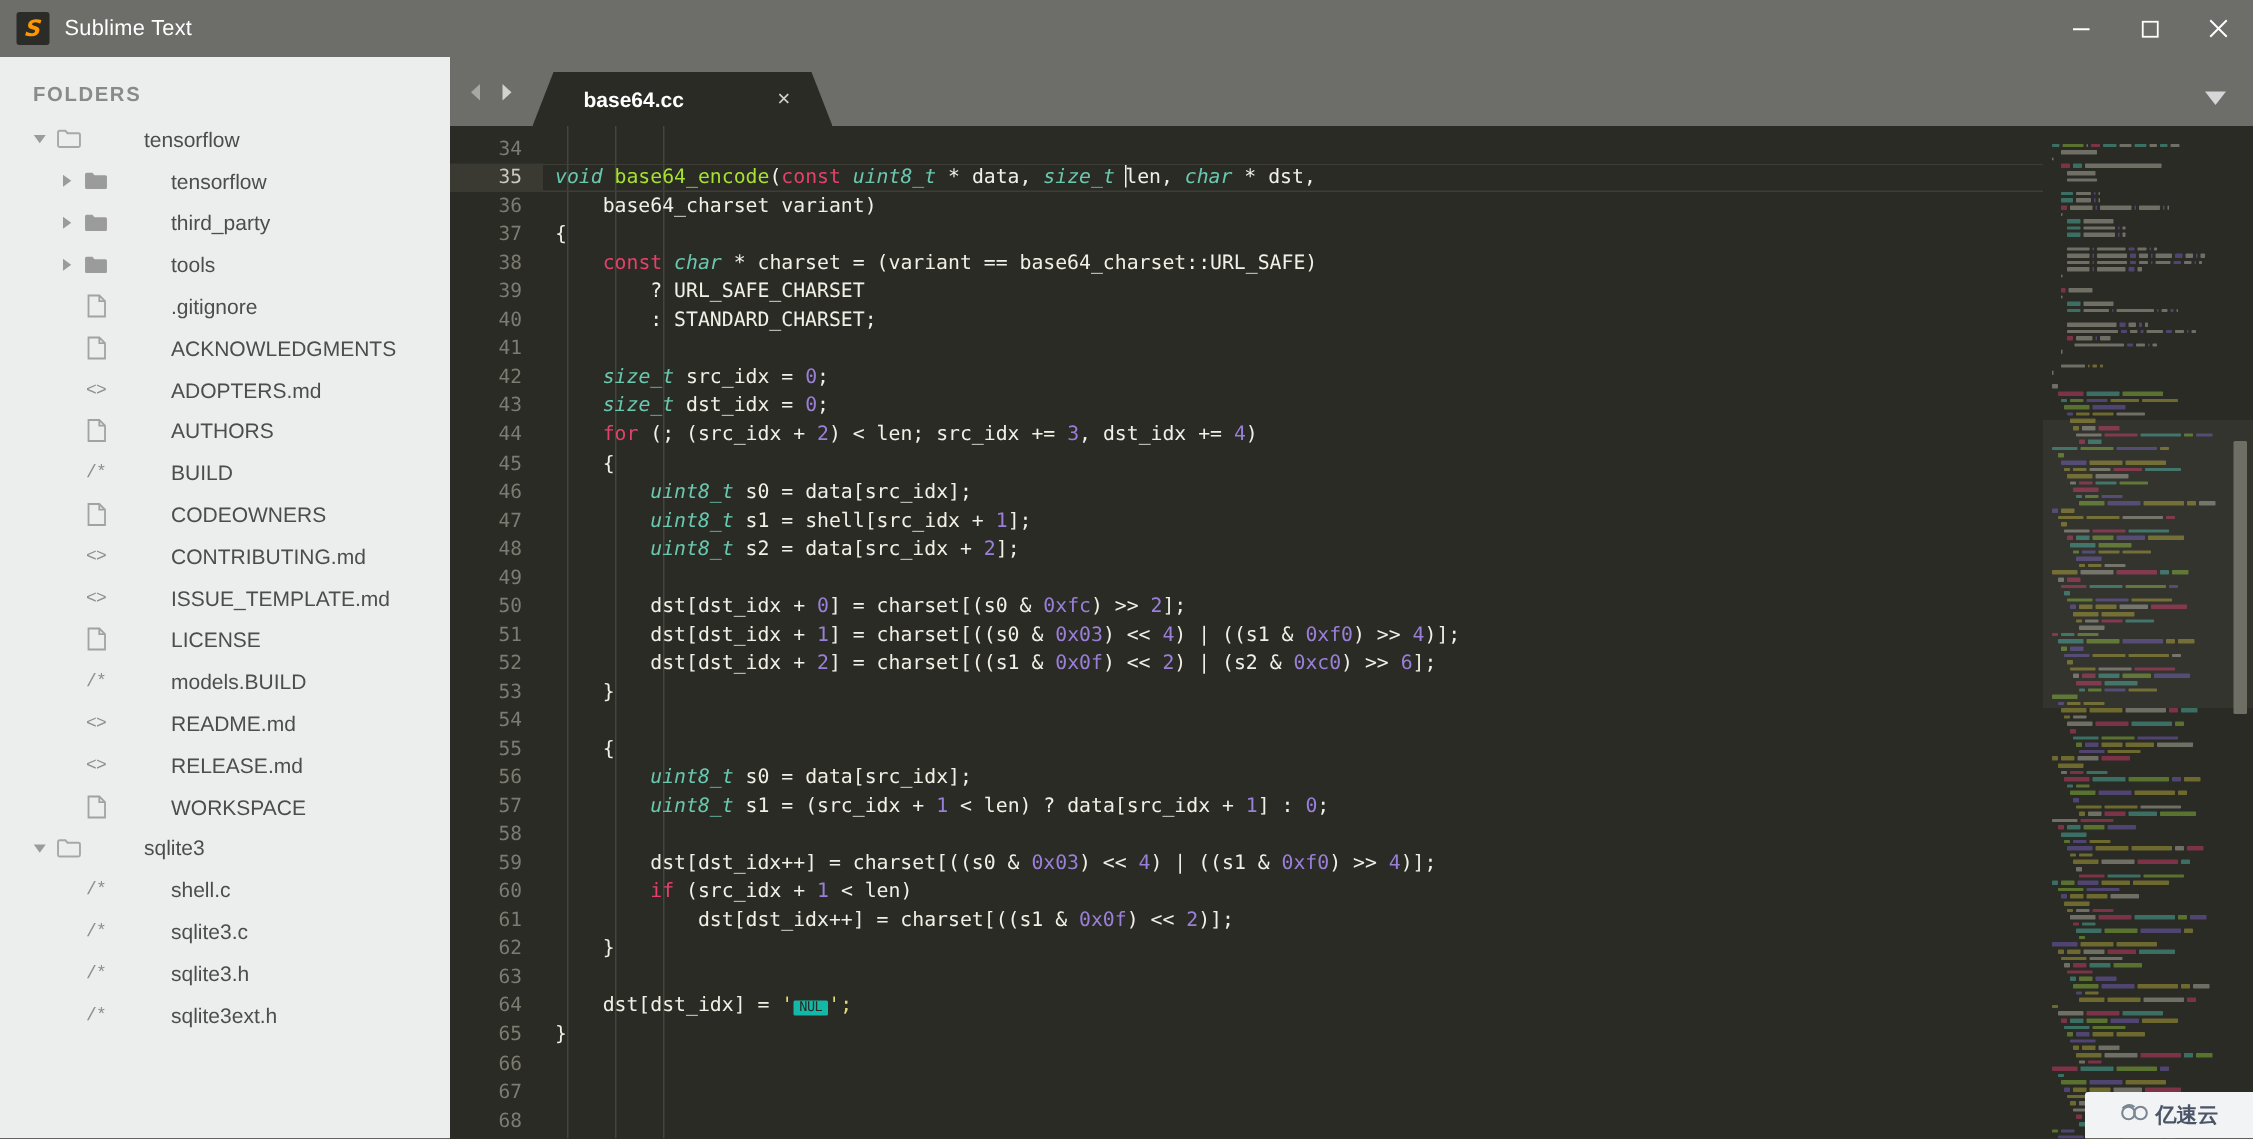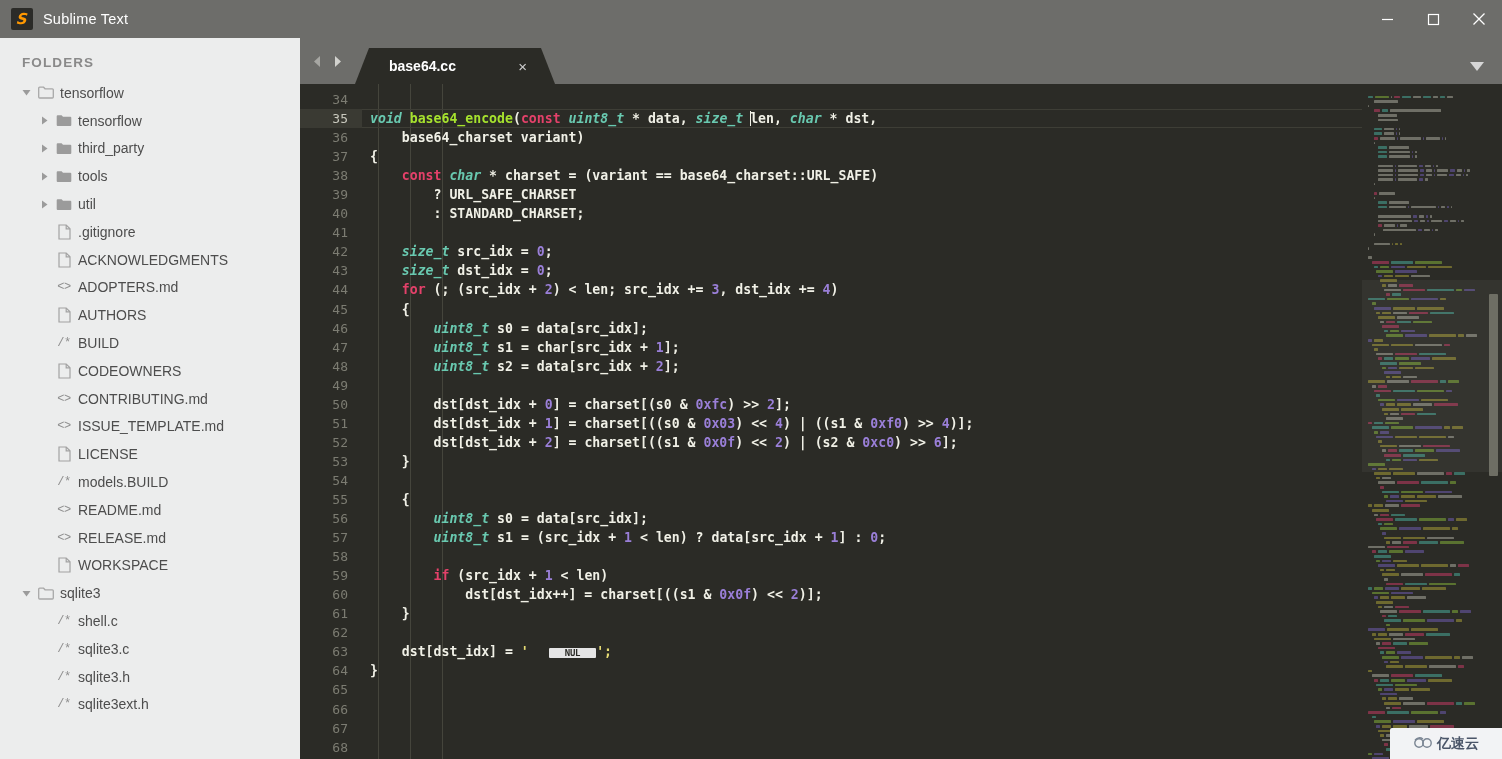--- a/index.html
+++ b/index.html
@@ -122,21 +122,21 @@
     align-items: center;
     justify-content: center;
     color: #9b9b9b;
   }
   .ficon.txt {
     font-family: "Liberation Mono", monospace;
     font-size: 12px;
     color: #8e8e8e;
     letter-spacing: -.5px;
   }
-  .tree-label { padding-left: 2px; }
+  .tree-label { padding-left: 2px; margin-left: 36px; }
   .depth0 { padding-left: 18px; }
   .depth1 { padding-left: 36px; }
 
   
   .editor-col {
     flex: 1 1 auto;
     display: flex;
     flex-direction: column;
     min-width: 0;
     background: #2b2b26;
@@ -234,21 +234,20 @@
     background: #3a3a33;
     color: #c9c9be;
   }
   .code-area {
     flex: 1 1 auto;
     position: relative;
     min-width: 0;
     overflow: hidden;
     padding-top: 6px;
     background: #2b2b26;
-    font-weight: bold;
   }
   .cline {
     height: 19.05px;
     line-height: 19.05px;
     font-family: "DejaVu Sans Mono", "Liberation Mono", monospace;
     font-size: 13.2px;
     color: #f0f0e6;
     white-space: pre;
     padding-left: 8px;
     position: relative;
@@ -257,28 +256,27 @@
     box-shadow: inset 0 1px 0 #3e3e36, inset 0 -1px 0 #3e3e36;
   }
   
   .k   { color: #e4416a; }            
   .kw  { color: #69c9b0; font-style: italic; }  
   .fn  { color: #a6e22e; }            
   .num { color: #9a7fd8; }            
   .str { color: #e6db74; }            
   .pl  { color: #f0f0e6; }            
   .nul {
-    background: #e5e5e5;
+    background: #14b8a6;
     color: #2b2b26;
     font-size: 9px;
     font-family: "DejaVu Sans Mono", monospace;
-    padding: 0 16px;
+    padding: 0 4px;
     letter-spacing: -.3px;
     border-radius: 1px;
-    margin-left: 20px;
   }
   .caret {
     display: inline-block;
     width: 0;
     border-left: 1.5px solid #f2f2e8;
     height: 15px;
     vertical-align: -3px;
     margin: 0 -1px;
   }
   .iguide {
@@ -427,33 +425,20 @@
               <svg width="9" height="9" viewBox="0 0 9 9">
                 <path d="M2 0.5 L7.5 4.5 L2 8.5 Z" fill="#9b9b9b"></path>
               </svg>
             </span>
             <span class="ficon">
               <svg width="16" height="13" viewBox="0 0 16 13">
                 <path d="M0.7 2.2 A1 1 0 0 1 1.7 1.2 H5.6 L7 2.8 H14.3 A1 1 0 0 1 15.3 3.8 V11 A1 1 0 0 1 14.3 12 H1.7 A1 1 0 0 1 0.7 11 Z" fill="#9b9b9b"></path>
               </svg>
             </span>
             <span class="tree-label">tools</span>
-          </div>
-          <div class="tree-row depth1">
-            <span class="arrow">
-              <svg width="9" height="9" viewBox="0 0 9 9">
-                <path d="M2 0.5 L7.5 4.5 L2 8.5 Z" fill="#9b9b9b"></path>
-              </svg>
-            </span>
-            <span class="ficon">
-              <svg width="16" height="13" viewBox="0 0 16 13">
-                <path d="M0.7 2.2 A1 1 0 0 1 1.7 1.2 H5.6 L7 2.8 H14.3 A1 1 0 0 1 15.3 3.8 V11 A1 1 0 0 1 14.3 12 H1.7 A1 1 0 0 1 0.7 11 Z" fill="#9b9b9b"></path>
-              </svg>
-            </span>
-            <span class="tree-label">util</span>
           </div>
           <div class="tree-row depth1">
             <span class="arrow empty"></span>
             <span class="ficon">
               <svg width="13" height="16" viewBox="0 0 13 16">
                 <path d="M1 1 H8.2 L12 4.8 V15 H1 Z" fill="none" stroke="#a2a2a2" stroke-width="1.2"></path>
                 <path d="M8.2 1 V4.8 H12" fill="none" stroke="#a2a2a2" stroke-width="1.2"></path>
               </svg>
             </span>
             <span class="tree-label">.gitignore</span>
@@ -659,32 +644,33 @@
             <div class="cline"><span class="pl">{</span></div>
             <div class="cline"><span class="pl">    </span><span class="k">const </span><span class="kw">char </span><span class="pl">* charset = (variant == base64_charset::URL_SAFE)</span></div>
             <div class="cline"><span class="pl">        ? URL_SAFE_CHARSET</span></div>
             <div class="cline"><span class="pl">        : STANDARD_CHARSET;</span></div>
             <div class="cline">&nbsp;</div>
             <div class="cline"><span class="pl">    </span><span class="kw">size_t </span><span class="pl">src_idx = </span><span class="num">0</span><span class="pl">;</span></div>
             <div class="cline"><span class="pl">    </span><span class="kw">size_t </span><span class="pl">dst_idx = </span><span class="num">0</span><span class="pl">;</span></div>
             <div class="cline"><span class="pl">    </span><span class="k">for </span><span class="pl">(; (src_idx + </span><span class="num">2</span><span class="pl">) &lt; len; src_idx += </span><span class="num">3</span><span class="pl">, dst_idx += </span><span class="num">4</span><span class="pl">)</span></div>
             <div class="cline"><span class="pl">    {</span></div>
             <div class="cline"><span class="pl">        </span><span class="kw">uint8_t </span><span class="pl">s0 = data[src_idx];</span></div>
-            <div class="cline"><span class="pl">        </span><span class="kw">uint8_t </span><span class="pl">s1 = char[src_idx + </span><span class="num">1</span><span class="pl">];</span></div>
+            <div class="cline"><span class="pl">        </span><span class="kw">uint8_t </span><span class="pl">s1 = shell[src_idx + </span><span class="num">1</span><span class="pl">];</span></div>
             <div class="cline"><span class="pl">        </span><span class="kw">uint8_t </span><span class="pl">s2 = data[src_idx + </span><span class="num">2</span><span class="pl">];</span></div>
             <div class="cline">&nbsp;</div>
             <div class="cline"><span class="pl">        dst[dst_idx + </span><span class="num">0</span><span class="pl">] = charset[(s0 &amp; </span><span class="num">0xfc</span><span class="pl">) &gt;&gt; </span><span class="num">2</span><span class="pl">];</span></div>
             <div class="cline"><span class="pl">        dst[dst_idx + </span><span class="num">1</span><span class="pl">] = charset[((s0 &amp; </span><span class="num">0x03</span><span class="pl">) &lt;&lt; </span><span class="num">4</span><span class="pl">) | ((s1 &amp; </span><span class="num">0xf0</span><span class="pl">) &gt;&gt; </span><span class="num">4</span><span class="pl">)];</span></div>
             <div class="cline"><span class="pl">        dst[dst_idx + </span><span class="num">2</span><span class="pl">] = charset[((s1 &amp; </span><span class="num">0x0f</span><span class="pl">) &lt;&lt; </span><span class="num">2</span><span class="pl">) | (s2 &amp; </span><span class="num">0xc0</span><span class="pl">) &gt;&gt; </span><span class="num">6</span><span class="pl">];</span></div>
             <div class="cline"><span class="pl">    }</span></div>
             <div class="cline">&nbsp;</div>
             <div class="cline"><span class="pl">    {</span></div>
             <div class="cline"><span class="pl">        </span><span class="kw">uint8_t </span><span class="pl">s0 = data[src_idx];</span></div>
             <div class="cline"><span class="pl">        </span><span class="kw">uint8_t </span><span class="pl">s1 = (src_idx + </span><span class="num">1</span><span class="pl"> &lt; len) ? data[src_idx + </span><span class="num">1</span><span class="pl">] : </span><span class="num">0</span><span class="pl">;</span></div>
             <div class="cline">&nbsp;</div>
+            <div class="cline"><span class="pl">        dst[dst_idx++] = charset[((s0 &amp; </span><span class="num">0x03</span><span class="pl">) &lt;&lt; </span><span class="num">4</span><span class="pl">) | ((s1 &amp; </span><span class="num">0xf0</span><span class="pl">) &gt;&gt; </span><span class="num">4</span><span class="pl">)];</span></div>
             <div class="cline"><span class="pl">        </span><span class="k">if </span><span class="pl">(src_idx + </span><span class="num">1</span><span class="pl"> &lt; len)</span></div>
             <div class="cline"><span class="pl">            dst[dst_idx++] = charset[((s1 &amp; </span><span class="num">0x0f</span><span class="pl">) &lt;&lt; </span><span class="num">2</span><span class="pl">)];</span></div>
             <div class="cline"><span class="pl">    }</span></div>
             <div class="cline">&nbsp;</div>
             <div class="cline"><span class="pl">    dst[dst_idx] = </span><span class="str">'</span><span class="nul">NUL</span><span class="str">';</span></div>
             <div class="cline"><span class="pl">}</span></div>
             <div class="cline">&nbsp;</div>
           </div>
         <div class="minimap" id="minimap">
           <div class="mm-view" id="mmview" style="top: 196px; height: 192px;"></div>

